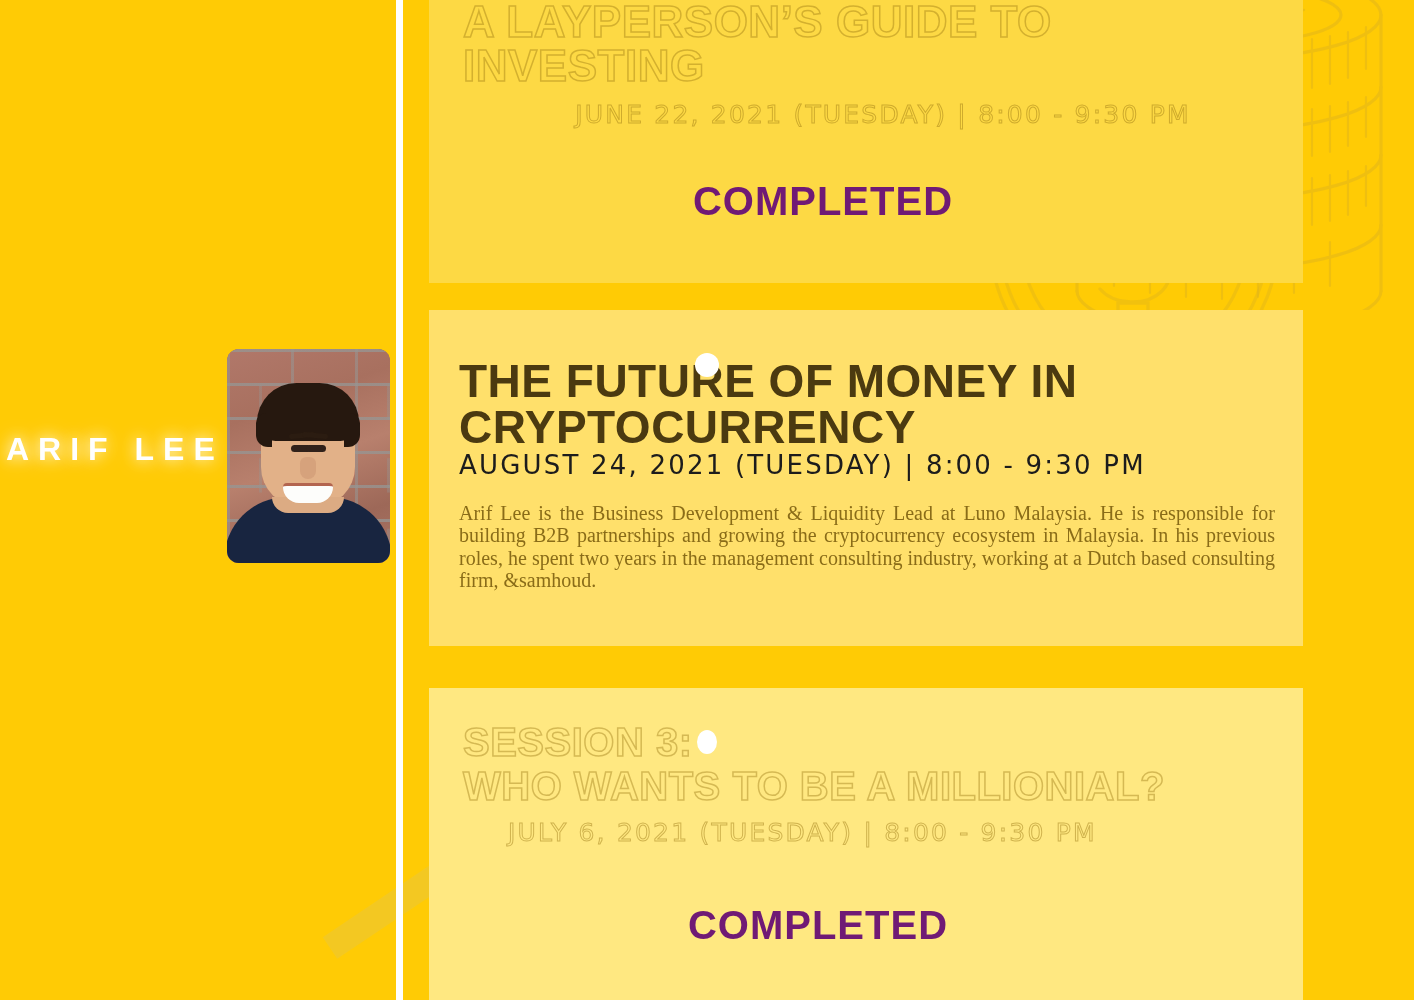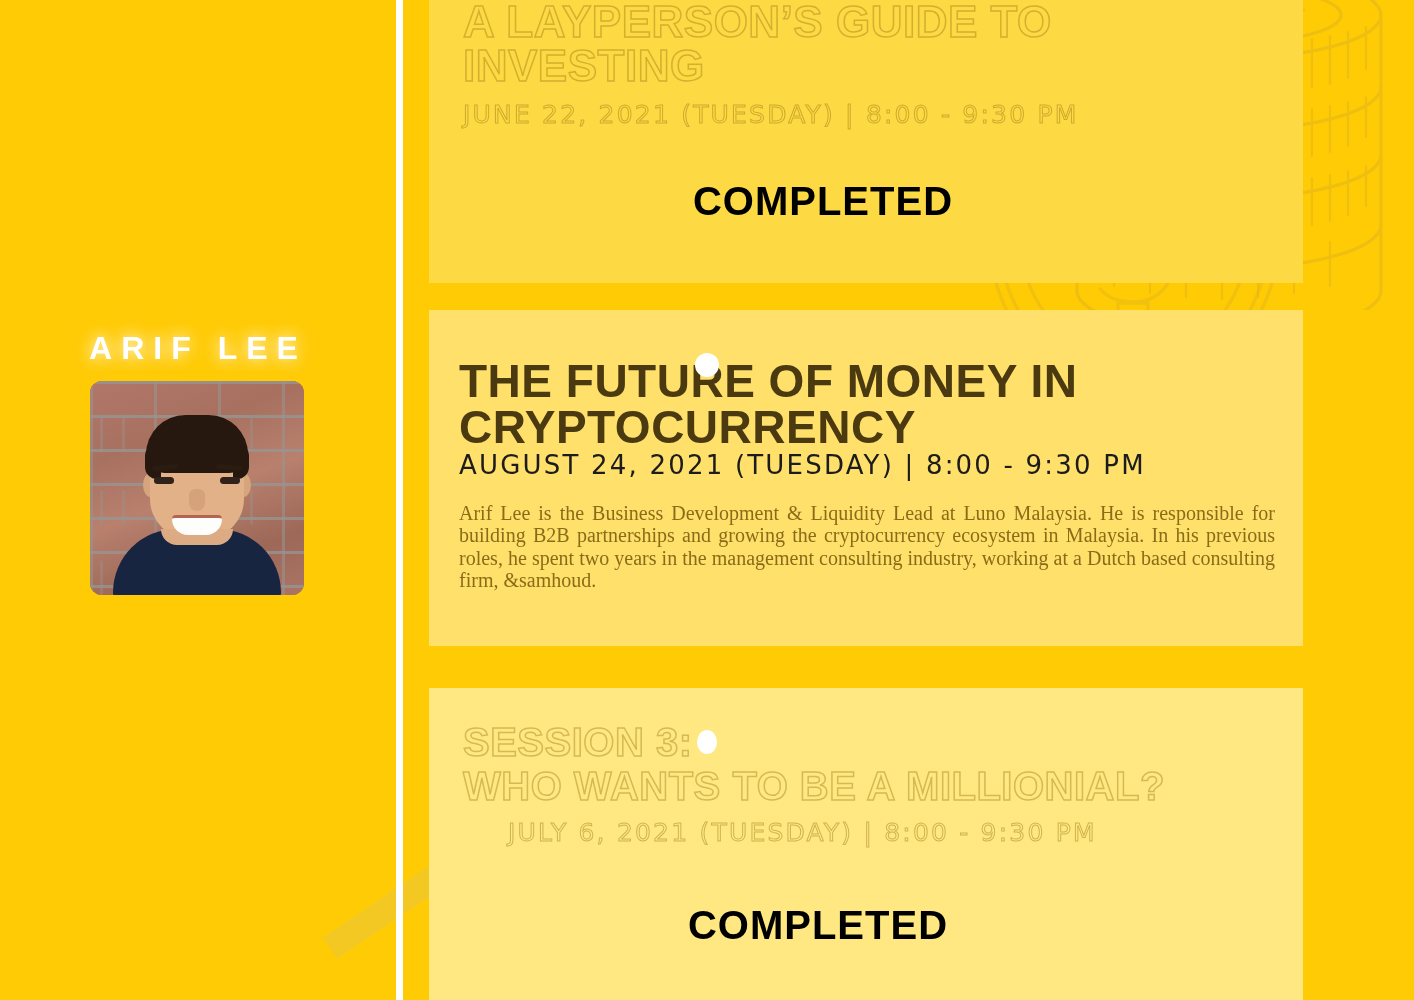--- a/index.html
+++ b/index.html
@@ -25,22 +25,22 @@
   }
   .timeline-dot{
     position:absolute; left:50%; transform:translateX(-50%);
     background:#FFFFFF; border-radius:50%; z-index:4;
   }
   #timeline-dot-session2{ width:24px; height:24px; top:353px; }
   #timeline-dot-session3{ width:20px; height:24px; top:730px; }
 
   
   #speaker-block{
-    position:absolute; left:0; top:330px; width:390px; z-index:5;
-    display:flex; flex-direction:column; align-items:center;justify-content:flex-end;
+    position:absolute; left:0; top:349px; width:390px; z-index:5;
+    display:flex; flex-direction:row; align-items:center;justify-content:flex-end;
   }
   #speaker-name{
     font-family:"Liberation Sans", sans-serif;
     font-size:32px; font-weight:700; color:#FFFFFF;
     letter-spacing:9px; white-space:nowrap;
     text-shadow:0 0 14px rgba(255,255,255,.85), 0 0 26px rgba(255,255,255,.45);
     margin-bottom:14px; margin-left:6px;
   }
   #speaker-photo{
     width:214px; height:214px; border-radius:12px; overflow:hidden;
@@ -143,26 +143,26 @@
     font-family:"DejaVu Sans","Liberation Sans", sans-serif;
     font-weight:400; letter-spacing:2.2px; text-transform:uppercase;
     white-space:nowrap;
   }
   .date-ghost{ color:transparent; -webkit-text-stroke:1px rgba(150,115,15,.45); }
   .date-solid{ color:#1c1c1c; }
 
   .status-badge{
     font-family:"Liberation Sans Narrow","Liberation Sans", sans-serif;
     font-weight:700; font-stretch:condensed; text-transform:uppercase;
-    color:#000000; letter-spacing:1px;
+    color:#701a75; letter-spacing:1px;
   }
 
   
   #session-card-1 .c1-title{ font-size:44px; padding-top:60px; }
-  #session-card-1 .c1-date{ font-size:25px; margin-top:12px; }
+  #session-card-1 .c1-date{ font-size:25px; margin-top:12px;text-align:center; }
   #session-card-1 .c1-badge{ font-size:40px; margin-top:50px; text-align:center; padding-right:120px; }
 
   
   #session-card-2 .c2-line1{ font-size:42px; }
   #session-card-2 .c2-line2{ font-size:46px; margin-top:6px; }
   #session-card-2 .c2-date{ font-size:26px; }
   #speaker-bio{
     font-family:"Liberation Serif","DejaVu Serif", serif;
     font-size:20px; line-height:1.12; color:#8A6C18;
     text-align:justify; margin-top:22px; width:816px;

